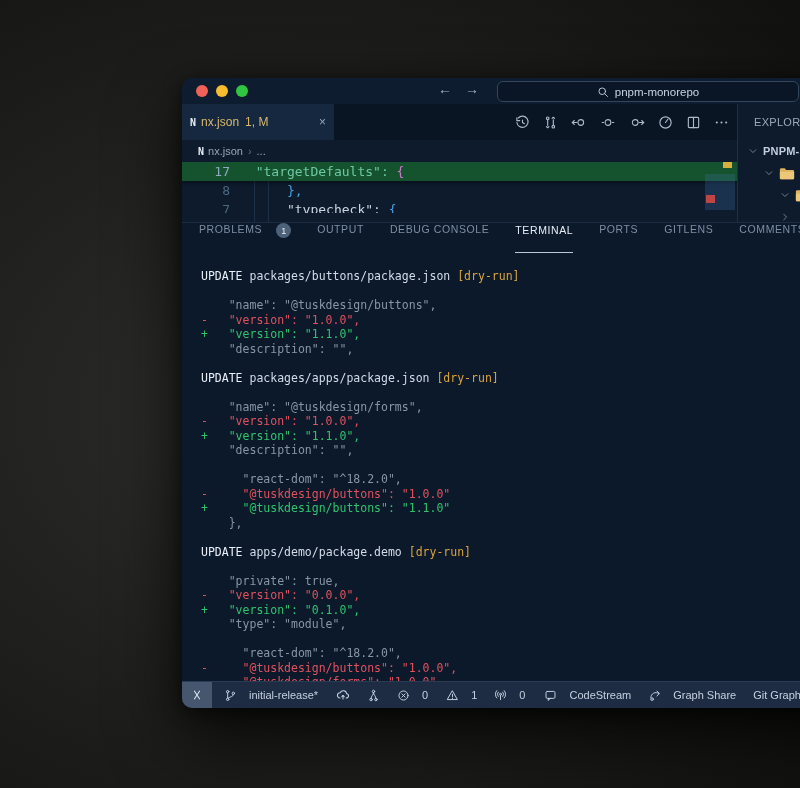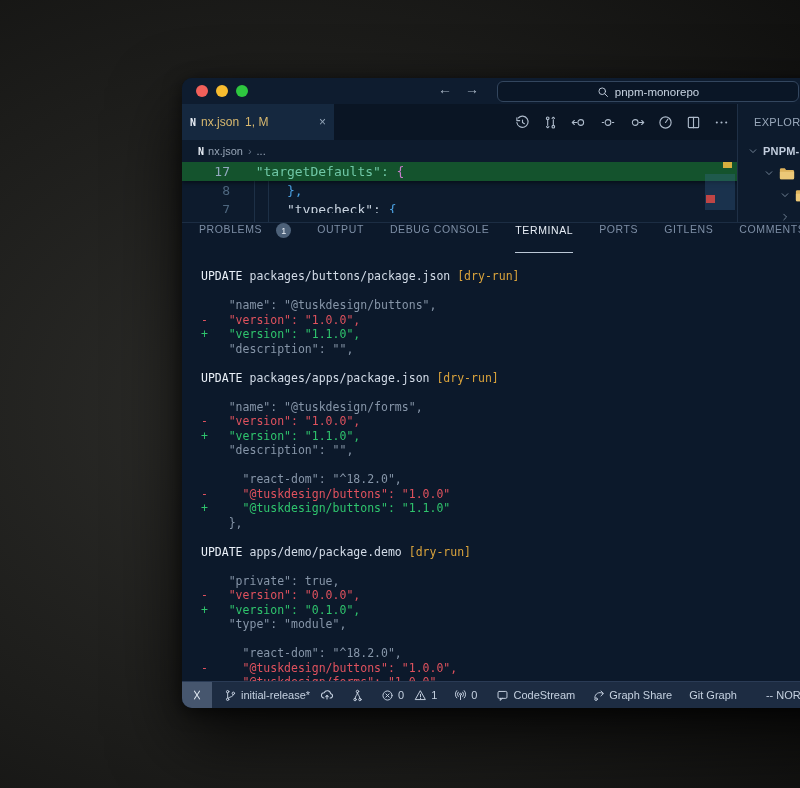--- a/index.html
+++ b/index.html
@@ -53,21 +53,21 @@
   .panel-tab{display:flex;align-items:flex-start;gap:14px;margin-right:26px;font-size:10.5px;letter-spacing:.6px;color:#7d8ea5;height:100%;box-sizing:border-box;}
   .panel-tab.active{color:#e8eef6;border-bottom:1px solid #bcc8d6;padding-top:1px;}
   .badge{width:15px;height:15px;border-radius:50%;background:#4d6179;color:#e9eff6;font-size:9px;display:flex;align-items:center;justify-content:center;letter-spacing:0;}
   .terminal{flex:1;overflow:hidden;padding:16px 0 0 19px;font-family:"DejaVu Sans Mono",monospace;font-size:11.5px;line-height:14.5px;}
   .t-line{white-space:pre;height:14.5px;}
   .k-ctx{color:#8695a8;} .k-del{color:#e0525e;} .k-add{color:#2fc46d;}
   .h-cmd{color:#eaf0f8;font-weight:normal;} .h-path{color:#d3dce8;} .h-tag{color:#daa33c;}
   
   .statusbar{height:26px;flex:0 0 26px;background:#1d2c42;border-top:1px solid #2a3b55;display:flex;align-items:center;
              color:#c5d1e0;font-size:11px;overflow:hidden;}
-  .sb-item{display:flex;align-items:center;gap:4px;margin-right:17px;white-space:nowrap;}
+  .sb-item{display:flex;align-items:center;gap:12px;margin-right:17px;white-space:nowrap;}
   .sb-remote{width:30px;height:100%;background:#46566e;color:#dfe7f0;display:flex;align-items:center;justify-content:center;margin-right:12px;}
   .sb-item svg{display:block;}
   .gap-big{margin-left:6px;}
   svg.ic{stroke:currentColor;fill:none;stroke-width:1.2;stroke-linecap:round;stroke-linejoin:round;}
 </style>
 </head>
 <body>
 
 <div class="desktop">
   <div class="window">

